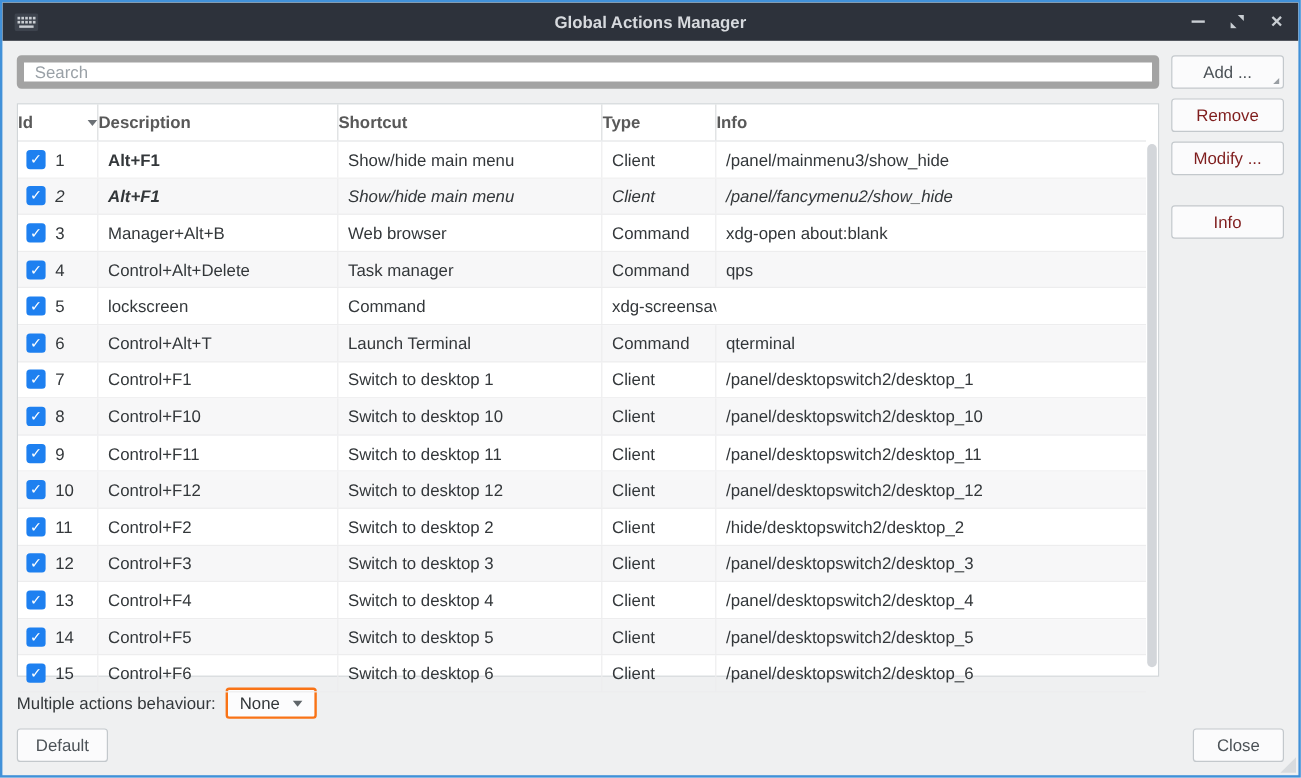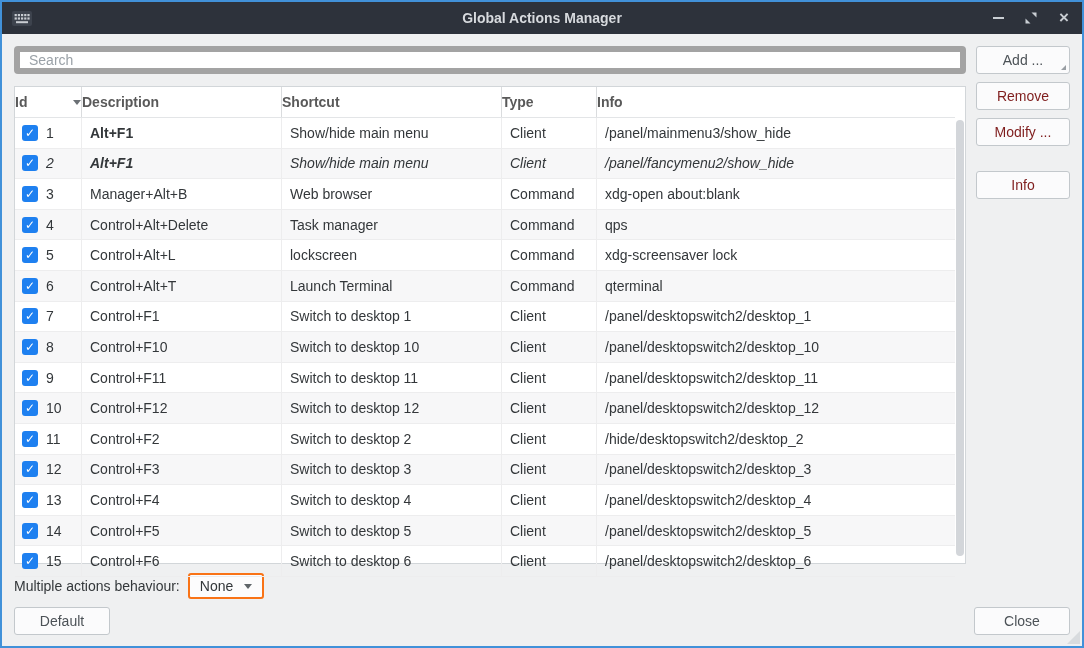--- a/index.html
+++ b/index.html
@@ -55,21 +55,21 @@
     font-family:"DejaVu Sans",sans-serif;cursor:pointer;}
   .bold-sc{font-weight:bold;}
   .vscroll{position:absolute;top:33px;bottom:7px;right:1px;width:8px;background:#d3d6da;border-radius:4px;}
   
   .behavior-row{margin-top:9px;display:flex;align-items:center;gap:8px;}
   .combo{height:26px;box-sizing:border-box;border:2px solid #f97316;border-radius:3px;background:#fcfcfd;
     display:flex;align-items:center;padding:0 10px;gap:11px;cursor:pointer;}
   .combo-arrow{width:0;height:0;border-left:4px solid transparent;border-right:4px solid transparent;border-top:5px solid #5f6569;}
   
   .footer-row{grid-column:1 / span 2;display:flex;justify-content:space-between;margin-top:8px;}
-  .btn-default,.btn-close{width:96px;}
+  .btn-default,.btn-close{width:76px;}
   .resize-grip{position:absolute;right:2px;bottom:2px;width:0;height:0;
     border-style:solid;border-width:0 0 13px 13px;border-color:transparent transparent #d8dbde transparent;}
 </style>
 </head>
 <body>
 
 <div class="titlebar">
   <span style="display:flex;">
     <svg width="20" height="15" viewBox="0 0 20 15">
       <rect x="0" y="0" width="20" height="15" rx="2" fill="#3d434d"></rect>
@@ -179,23 +179,20 @@
           </div>
           <div class="td td-desc">Task manager</div>
           <div class="td td-type">Command</div>
           <div class="td td-info td-last">qps</div>
         </div>
         <div class="trow">
           <div class="td td-id">
             <span class="cb">✓</span>
             <span>5</span>
           </div>
-          <div class="td td-shortcut">
-            <span>Control+Alt+L</span>
-          </div>
           <div class="td td-desc">lockscreen</div>
           <div class="td td-type">Command</div>
           <div class="td td-info td-last">xdg-screensaver lock</div>
         </div>
         <div class="trow alt">
           <div class="td td-id">
             <span class="cb">✓</span>
             <span>6</span>
           </div>
           <div class="td td-shortcut">

